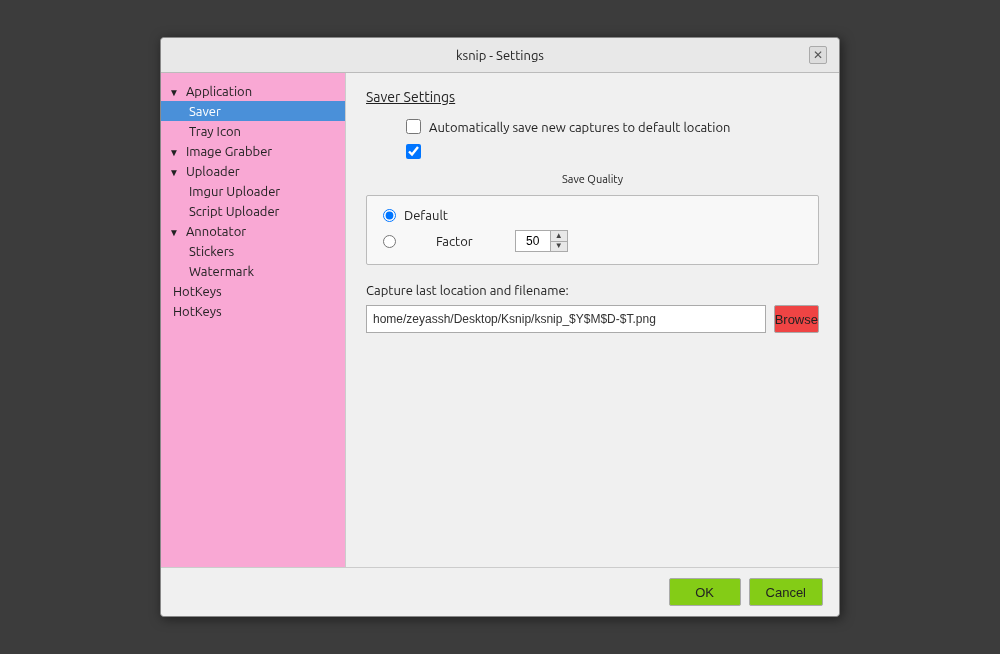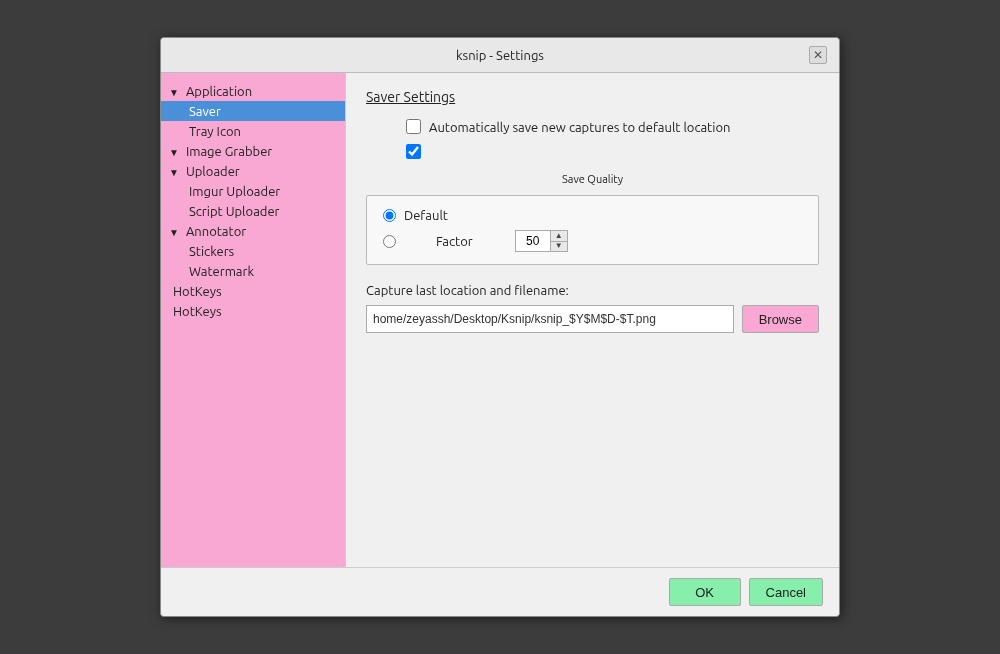--- a/index.html
+++ b/index.html
@@ -189,22 +189,22 @@
       flex: 1;
       height: 28px;
       border: 1px solid #aaa;
       background: #fff;
       padding: 4px 6px;
       font-size: 12px;
       color: #333;
     }
     .browse-btn {
       height: 28px;
-      padding: 0 16px;
-      background: #f9a8d4;
+      padding: 0 0;
+      background: #ef4444;
       border: 1px solid #aaa;
       border-radius: 2px;
       cursor: pointer;
       font-size: 13px;
       color: #222;
     }
     .dialog-footer {
       border-top: 1px solid #ccc;
       padding: 10px 16px;
       display: flex;
@@ -212,21 +212,21 @@
       gap: 8px;
       background: #f0f0f0;
       border-radius: 0 0 4px 4px;
     }
     .footer-btn {
       min-width: 72px;
       height: 28px;
       padding: 0 16px;
       border: 1px solid #aaa;
       border-radius: 2px;
-      background: #86efac;
+      background: #84cc16;
       cursor: pointer;
       font-size: 13px;
       color: #222;
     }
   </style>
 </head>
 <body>
 
 <div class="dialog">
   <div class="titlebar">

